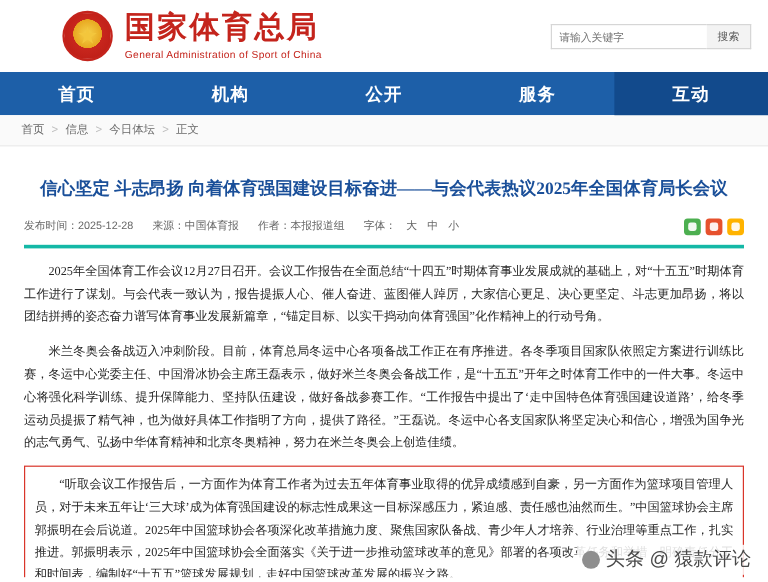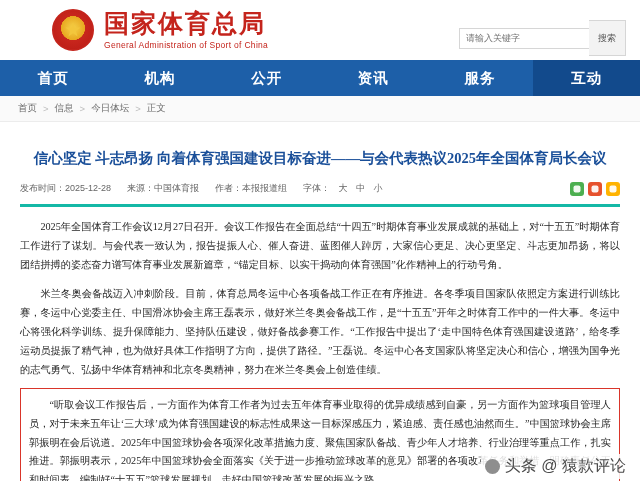--- a/index.html
+++ b/index.html
@@ -73,21 +73,21 @@
     height: 21px;
     border: 1px solid #d6d6d6;
     border-right: none;
     font-size: 9px;
     color: #9a9a9a;
     padding: 0 6px;
     outline: none;
     background: #fff;
   }
   .search-btn {
-    height: 36px;
+    height: 21px;
     border: 1px solid #d6d6d6;
     border-left: none;
     background: #f3f3f3;
     font-size: 9px;
     color: #555;
     padding: 0 9px;
     cursor: pointer;
   }
 
   
@@ -221,21 +221,20 @@
   <div class="search-wrap">
     <input class="search-input" type="text" placeholder="请输入关键字" style="">
     <button class="search-btn">搜索</button>
   </div>
 </div>
 
 <div class="nav">
   <div class="nav-item">首页</div>
   <div class="nav-item">机构</div>
   <div class="nav-item">公开</div>
-  <div class="nav-item">资讯</div>
   <div class="nav-item">服务</div>
   <div class="nav-item active">互动</div>
 </div>
 
 <div class="breadcrumb">
   <span>首页</span>
   <span class="crumb-sep">&gt;</span>
   <span>信息</span>
   <span class="crumb-sep">&gt;</span>
   <span>今日体坛</span>

